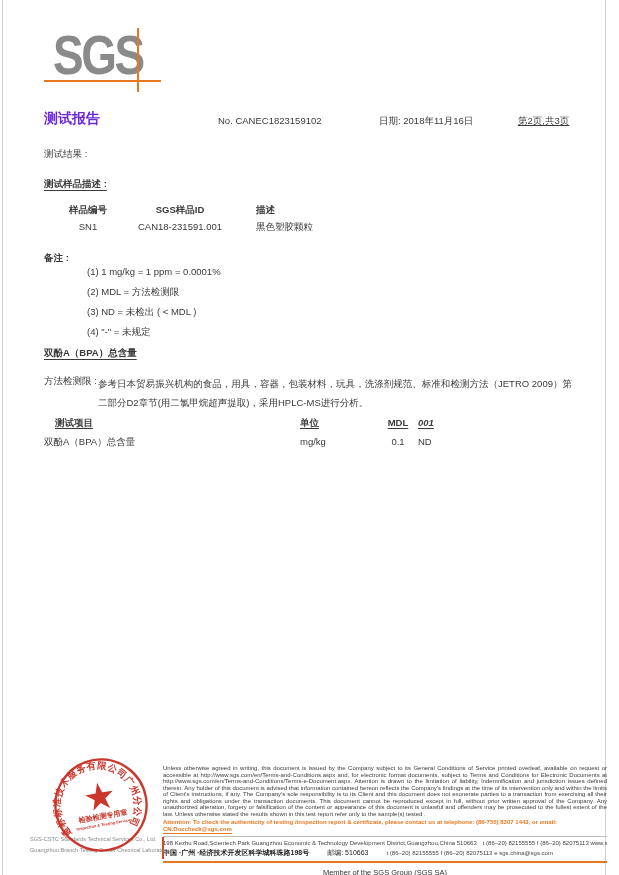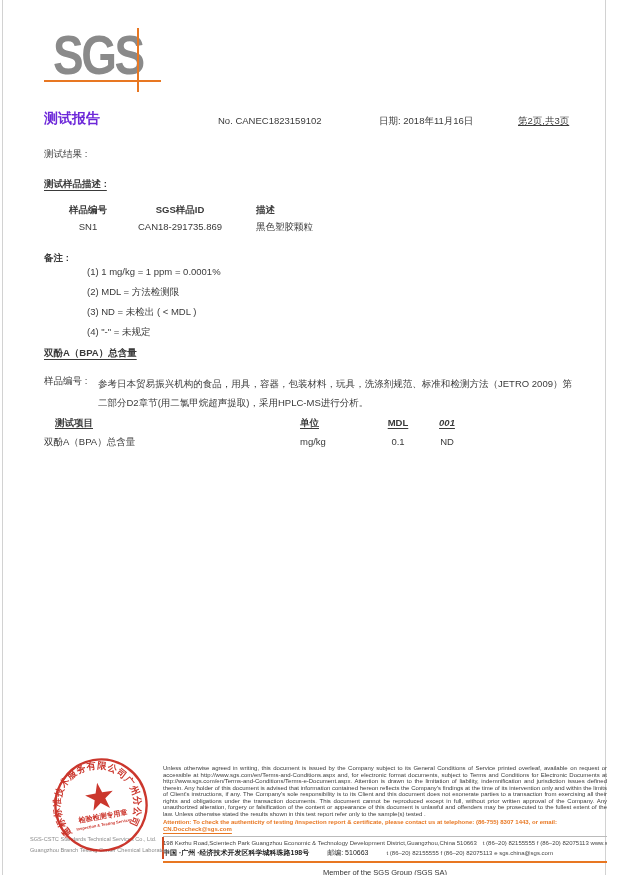--- a/index.html
+++ b/index.html
@@ -49,21 +49,21 @@
   .method-label{position:absolute;left:44px;top:375px;font-size:9.5px;}
   .method-text{position:absolute;left:98px;top:374px;width:474px;font-size:9.5px;line-height:19px;text-align:justify;}
 
   
   .rt{position:absolute;left:44px;top:413px;font-size:9.5px;}
   .rt-row{display:flex;line-height:19px;}
   .rt-c1{width:256px;text-align:left;}
   .rt-c1h{width:256px;text-align:left;padding-left:11px;box-sizing:border-box;}
   .rt-c2{width:78px;text-align:left;}
   .rt-c3{width:40px;text-align:center;}
-  .rt-c4{width:58px;text-align:center;}
+  .rt-c4{width:58px;text-align:left;}
 
   
   .stamp{position:absolute;left:52px;top:756px;width:98px;height:98px;transform:rotate(-10deg);opacity:.93;z-index:2;}
   .company{position:absolute;left:30px;top:834px;width:160px;font-size:5.6px;line-height:11px;color:#8a8a8a;z-index:1;}
   .footer-right{position:absolute;left:163px;top:765px;width:444px;}
   .disclaimer{font-size:6px;line-height:6.5px;text-align:justify;color:#3c3c3c;margin:0;}
   .attention{font-size:6px;line-height:6.8px;font-weight:bold;color:#e87722;margin:2px 0 0 0;}
   .addr{border-top:1px solid #bbb;margin-top:3px;padding-top:2px;}
   .addr-line1{font-size:6px;line-height:9px;color:#444;display:flex;gap:6px;white-space:nowrap;overflow:hidden;}
   .addr-line2{font-size:7px;line-height:10px;color:#222;display:flex;gap:18px;white-space:nowrap;overflow:hidden;}
@@ -92,35 +92,35 @@
   <div class="sample-desc-heading">测试样品描述 :</div>
 
   <div class="st">
     <div class="st-row b">
       <span class="st-c1">样品编号</span>
       <span class="st-c2">SGS样品ID</span>
       <span class="st-c3">描述</span>
     </div>
     <div class="st-row">
       <span class="st-c1">SN1</span>
-      <span class="st-c2">CAN18-291735.869</span>
+      <span class="st-c2">CAN18-231591.001</span>
       <span class="st-c3">黑色塑胶颗粒</span>
     </div>
   </div>
 
   <div class="notes-label">备注 :</div>
   <div class="notes">
     <div class="note">(1) 1 mg/kg = 1 ppm = 0.0001%</div>
     <div class="note">(2) MDL = 方法检测限</div>
     <div class="note">(3) ND = 未检出 ( &lt; MDL )</div>
     <div class="note">(4) "-" = 未规定</div>
   </div>
 
   <div class="bpa-heading">双酚A（BPA）总含量</div>
-  <div class="method-label">样品编号 :</div>
+  <div class="method-label">方法检测限 :</div>
   <div class="method-text">参考日本贸易振兴机构的食品，用具，容器，包装材料，玩具，洗涤剂规范、标准和检测方法（JETRO 2009）第二部分D2章节(用二氯甲烷超声提取)，采用HPLC-MS进行分析。</div>
 
   <div class="rt">
     <div class="rt-row">
       <span class="rt-c1h"><span class="u b">测试项目</span></span>
       <span class="rt-c2"><span class="u b">单位</span></span>
       <span class="rt-c3"><span class="u b">MDL</span></span>
       <span class="rt-c4"><span class="u b i">001</span></span>
     </div>
     <div class="rt-row">

